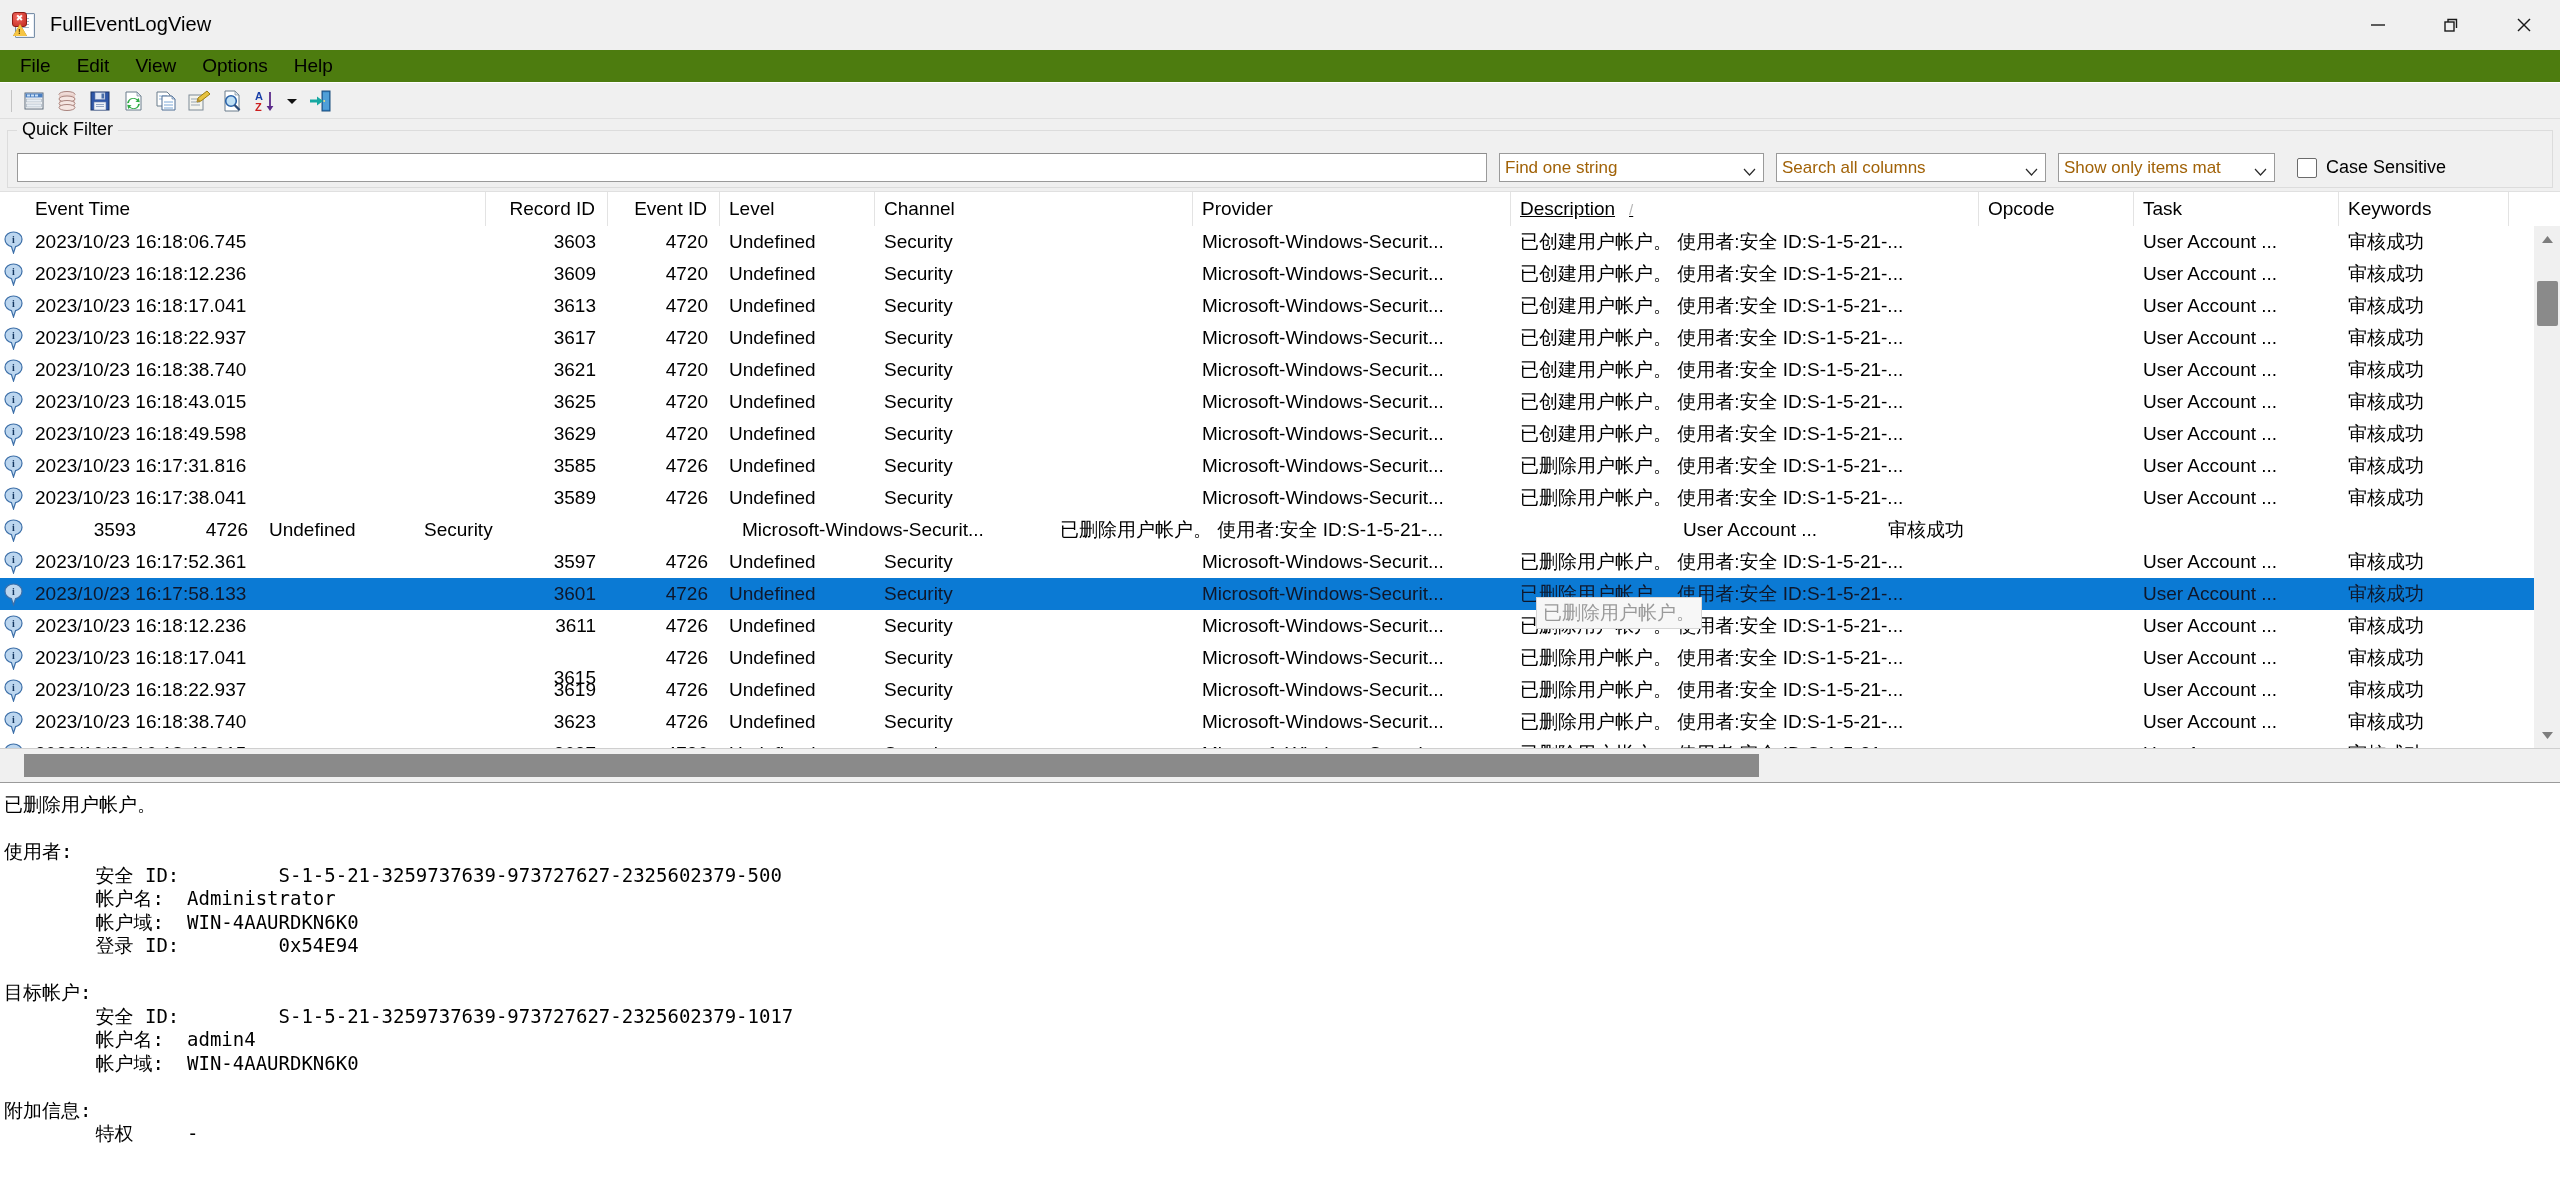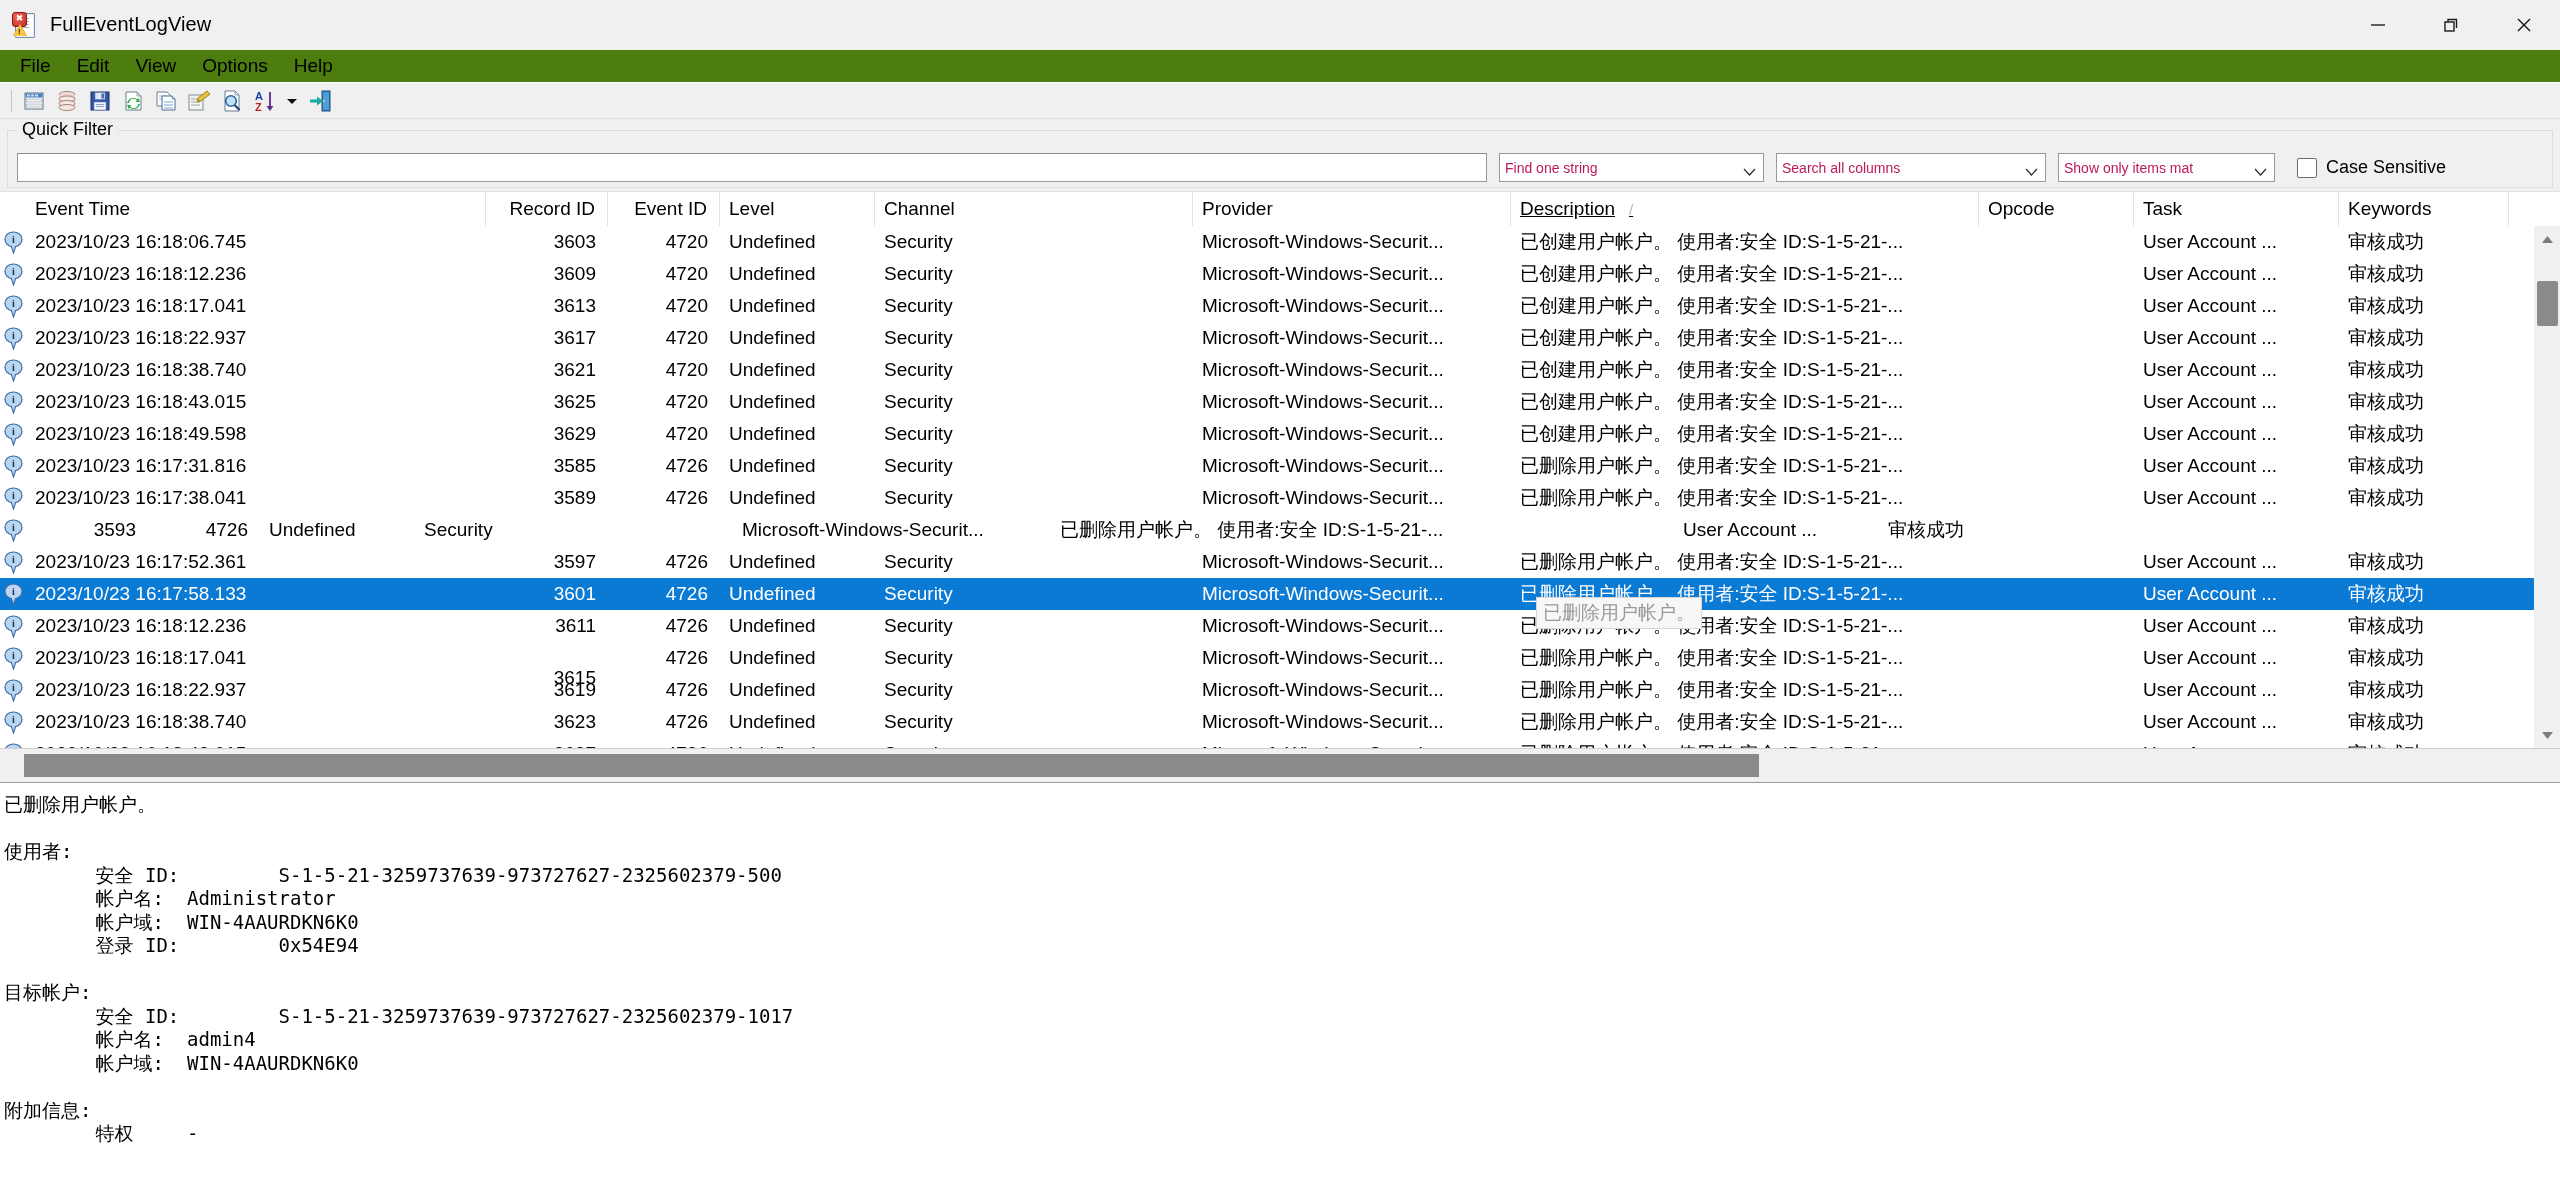--- a/index.html
+++ b/index.html
@@ -70,21 +70,21 @@
   .qf-row{position:absolute;left:0;right:0;top:22px;display:flex;align-items:center;padding:0 9px;}
   .qf-input{
     height:29px;width:1470px;background:#fff;border:1px solid #9a9a9a;border-top-color:#8c8c8c;
     font-size:17px;padding:0 5px;box-sizing:border-box;outline:none;color:#000;
     font-family:"Liberation Sans",sans-serif;
   }
   .combo{
     height:29px;background:#fff;border:1px solid #9a9a9a;margin-left:12px;box-sizing:border-box;
     display:flex;align-items:center;position:relative;
   }
-  .combo .lbl{font-size:14px;color:#be185d;padding-left:5px;white-space:nowrap;overflow:hidden;}
+  .combo .lbl{font-size:17px;color:#a16207;padding-left:5px;white-space:nowrap;overflow:hidden;}
   .combo .arrow{position:absolute;right:7px;top:9px;}
   .cb1{width:265px;}
   .cb2{width:270px;}
   .cb3{width:217px;}
   .casewrap{display:flex;align-items:center;margin-left:22px;gap:9px;}
   .cbox{width:18px;height:18px;border:1px solid #6b6b6b;background:#fff;border-radius:2px;}
   .caselbl{font-size:18px;color:#000;white-space:nowrap;}
 
   
   .listarea{flex:none;height:590px;background:#fff;position:relative;border-top:1px solid #e0e0e0;}
@@ -97,21 +97,21 @@
     border-right:1px solid #e3e3e3;box-sizing:border-box;position:relative;white-space:nowrap;
     height:34px;
   }
   .hcell.num{justify-content:flex-end;padding-right:12px;padding-left:0;}
   .sortmark{font-size:15px;color:#b6b6b6;margin-left:14px;}
   .rows{position:absolute;left:0;top:34px;right:26px;bottom:34px;overflow:hidden;background:#fff;}
   .row{height:32px;display:flex;align-items:center;position:relative;white-space:nowrap;}
   .row.sel{background:#0b7ad4;color:#fff;}
   .cell{font-size:19px;color:#000;box-sizing:border-box;padding-left:9px;overflow:hidden;
         text-overflow:clip;white-space:nowrap;height:32px;display:flex;align-items:center;}
-  .row.sel .cell{color:#ffffff;}
+  .row.sel .cell{color:#0f172a;}
   .cell.num{justify-content:flex-end;padding-right:12px;padding-left:0;}
   .icocell{width:26px;display:flex;align-items:center;justify-content:center;height:32px;flex:none;}
   .hscroll{position:absolute;left:0;right:0;bottom:0;height:33px;background:#f0f0f0;border-top:1px solid #cfcfcf;}
   .hthumb{position:absolute;left:24px;top:5px;height:23px;width:1735px;background:#8a8a8a;}
   .vscroll{position:absolute;right:0;top:34px;width:26px;bottom:34px;background:#f0f0f0;}
   .vbtn{width:26px;height:26px;display:flex;align-items:center;justify-content:center;}
   .vthumb{position:absolute;left:3px;top:55px;width:21px;height:45px;background:#8a8a8a;border-radius:2px;}
   .vbtn.bot{position:absolute;bottom:0;left:0;}
   .tooltip{
     position:absolute;background:#f7f7f7;border:1px solid #d6d6d6;color:#9a9a9a;

